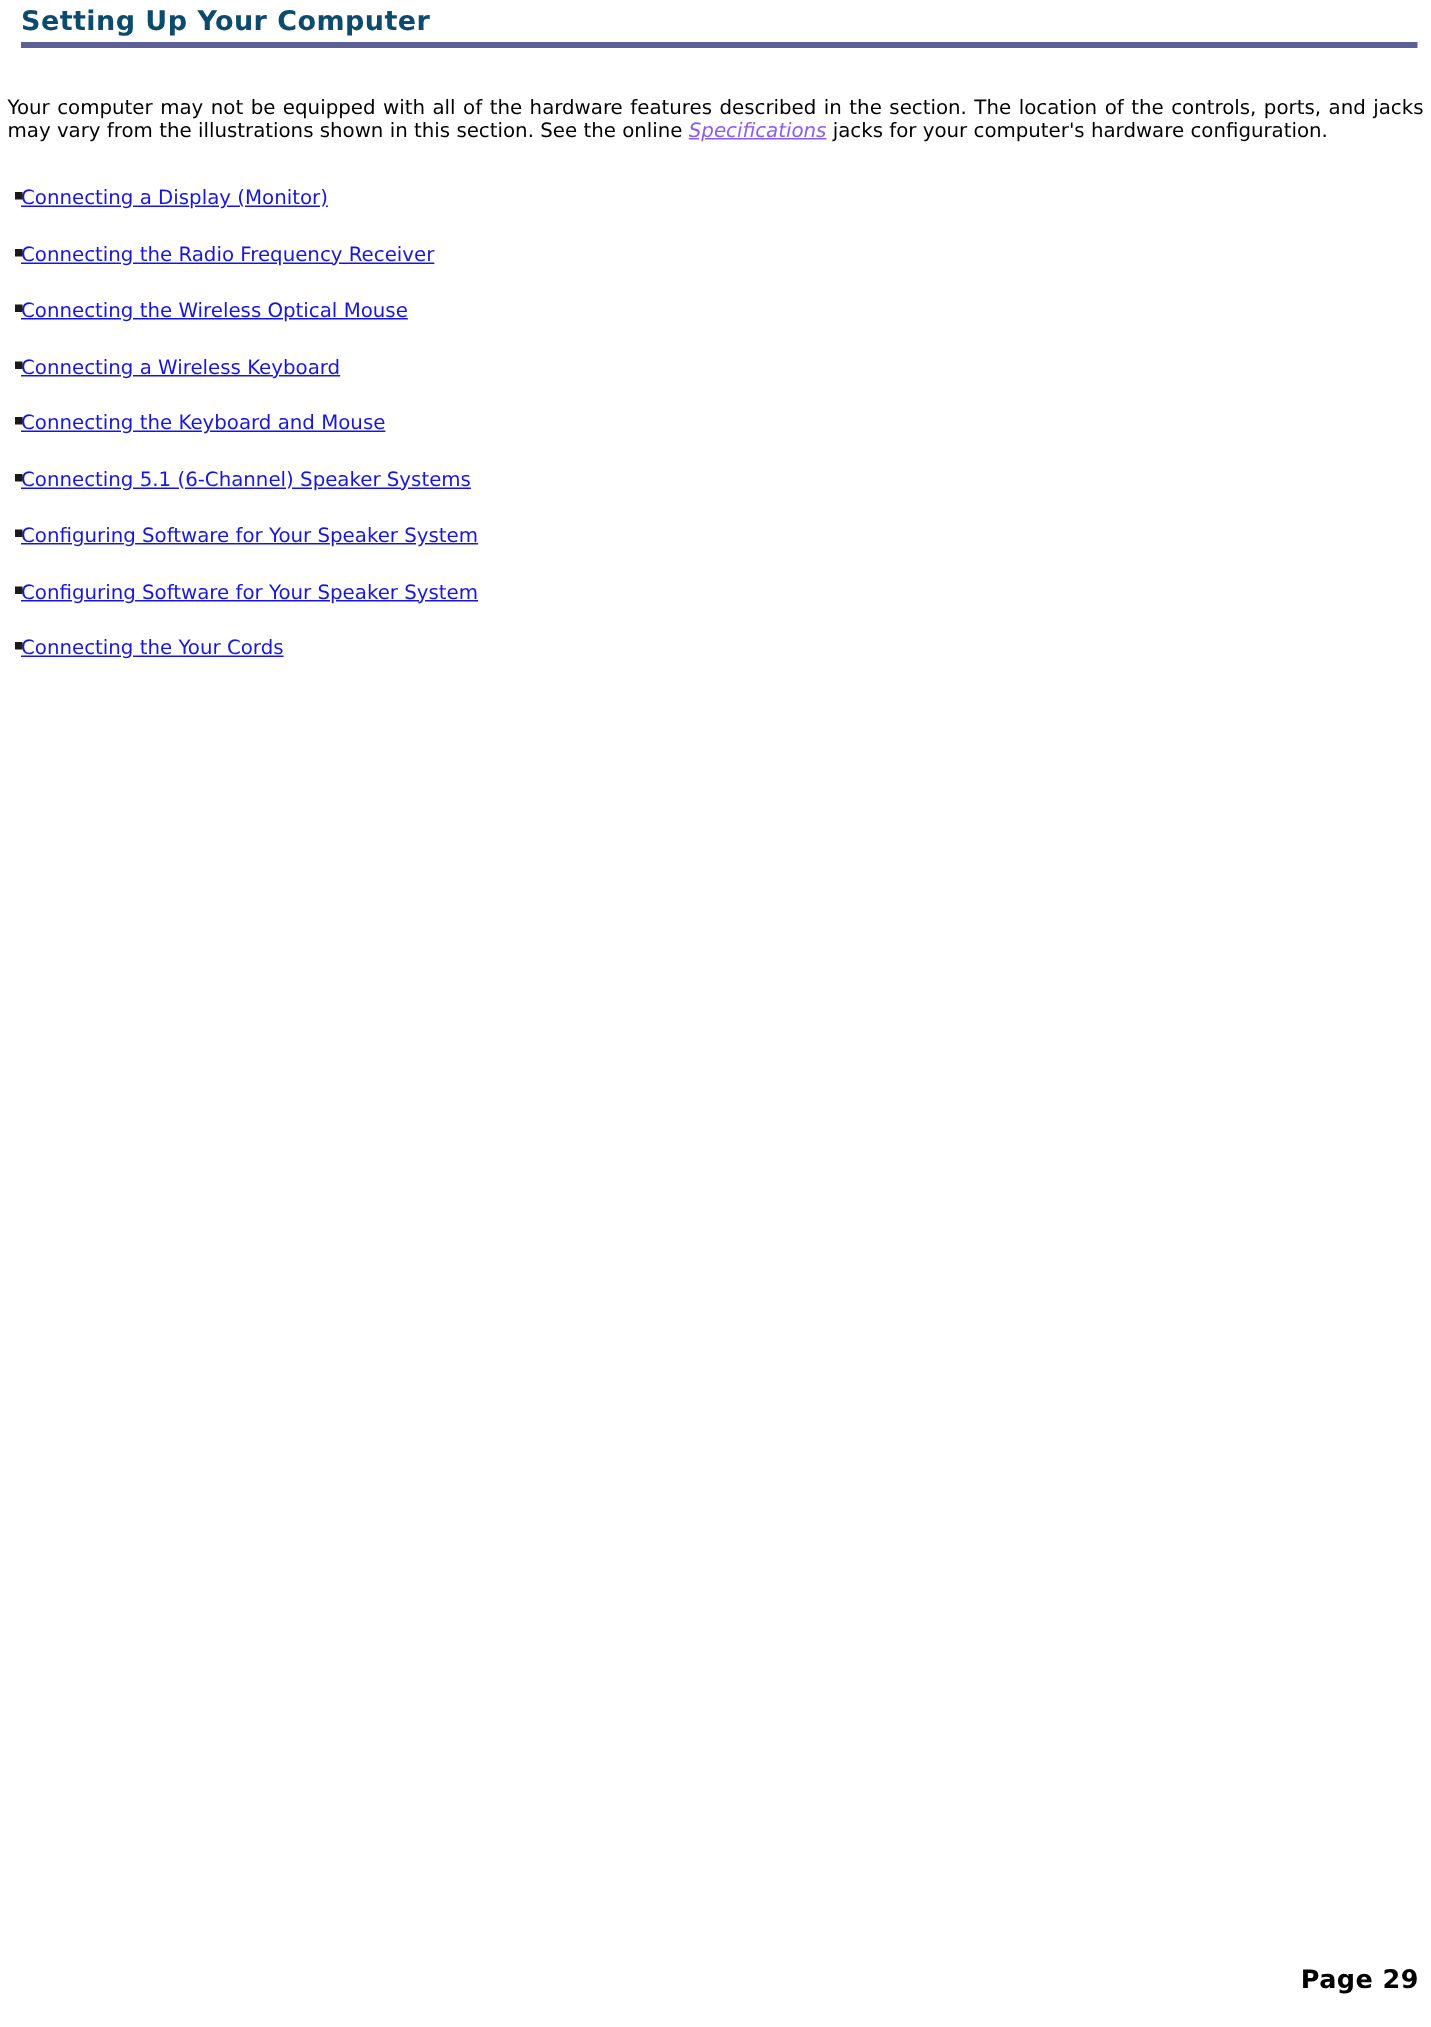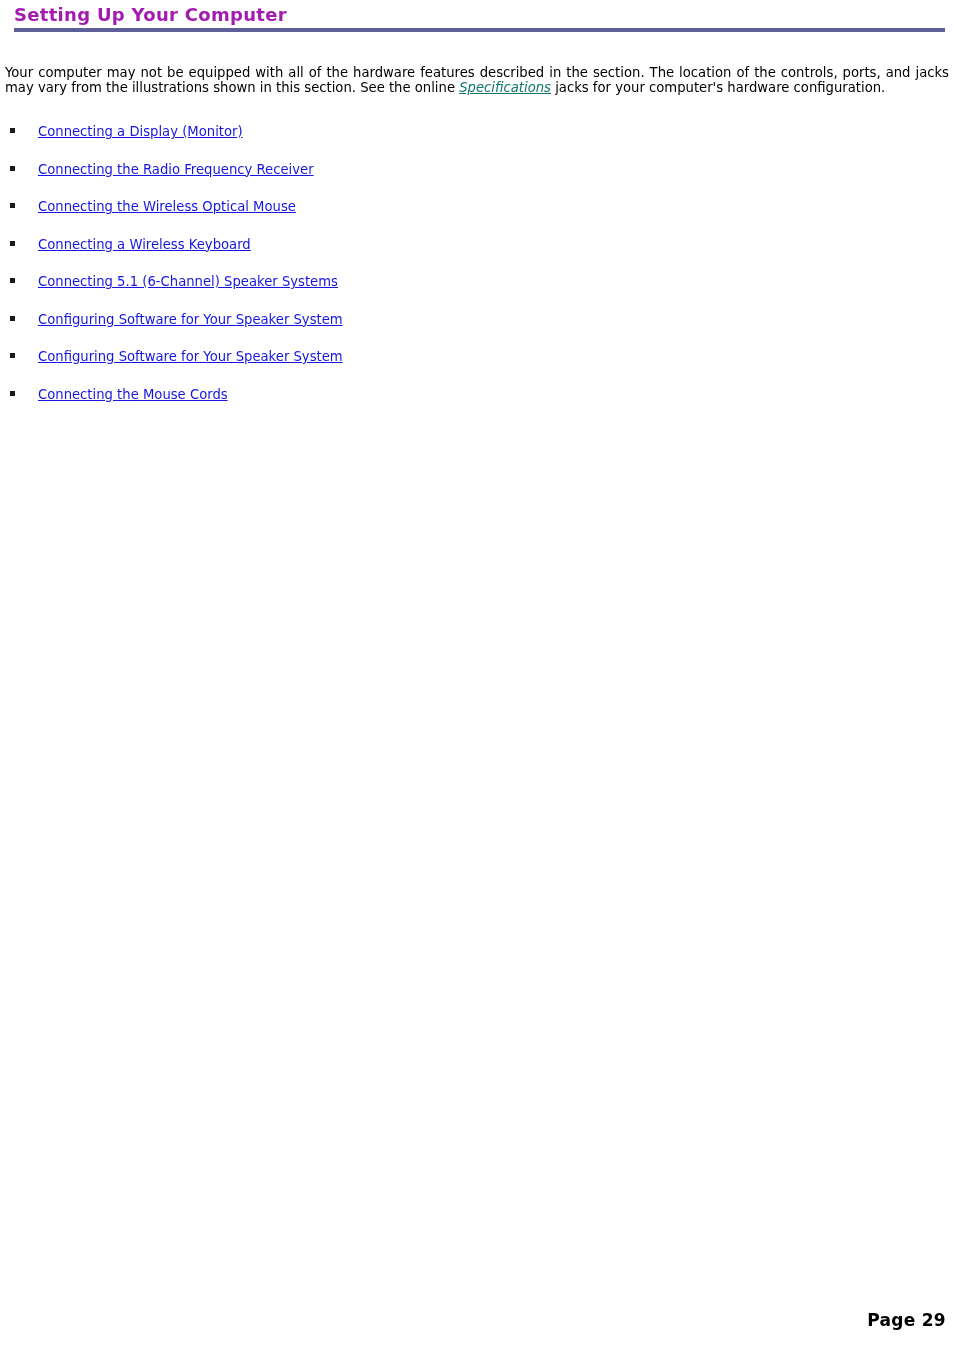--- a/index.html
+++ b/index.html
@@ -27,21 +27,21 @@
   
   .heading-block {
     position: absolute;
     left: 14px;
     top: 4px;
     width: 931px;
   }
   .heading-title {
     font-size: 18px;
     font-weight: bold;
-    color: #a21caf;
+    color: #0c4a6e;
     letter-spacing: 0.3px;
     line-height: 22px;
     margin: 0;
     padding: 0;
     white-space: nowrap;
   }
   .heading-rule {
     margin-top: 2px;
     height: 4px;
     width: 931px;
@@ -54,39 +54,39 @@
     left: 5px;
     top: 52px;
     width: 944px;
     font-size: 13.2px;
     line-height: 15.2px;
     text-align: justify;
     color: #000000;
   }
 
   a.inline-link {
-    color: #0f766e;
+    color: #8b5cf6;
     font-style: italic;
     text-decoration: underline;
   }
 
   
   .toc {
     position: absolute;
     left: 0;
     top: 121px;
     width: 954px;
     list-style: none;
     margin: 0;
     padding: 0;
   }
   .toc-item {
     position: relative;
     height: 37.5px;
-    padding-left: 38px;
+    padding-left: 14px;
     box-sizing: border-box;
   }
   .toc-bullet {
     position: absolute;
     left: 10px;
     top: 7px;
     width: 5px;
     height: 5px;
     background: #1a1a1a;
     display: block;
@@ -139,31 +139,35 @@
     <li class="toc-item">
       <span class="toc-bullet"></span>
       <a class="toc-link" href="#">Connecting the Wireless Optical Mouse</a>
     </li>
     <li class="toc-item">
       <span class="toc-bullet"></span>
       <a class="toc-link" href="#">Connecting a Wireless Keyboard</a>
     </li>
     <li class="toc-item">
       <span class="toc-bullet"></span>
+      <a class="toc-link" href="#">Connecting the Keyboard and Mouse</a>
+    </li>
+    <li class="toc-item">
+      <span class="toc-bullet"></span>
       <a class="toc-link" href="#">Connecting 5.1 (6-Channel) Speaker Systems</a>
     </li>
     <li class="toc-item">
       <span class="toc-bullet"></span>
       <a class="toc-link" href="#">Configuring Software for Your Speaker System</a>
     </li>
     <li class="toc-item">
       <span class="toc-bullet"></span>
       <a class="toc-link" href="#">Configuring Software for Your Speaker System</a>
     </li>
     <li class="toc-item">
       <span class="toc-bullet"></span>
-      <a class="toc-link" href="#">Connecting the Mouse Cords</a>
+      <a class="toc-link" href="#">Connecting the Your Cords</a>
     </li>
   </ul>
 
   <div class="footer">Page 29</div>
 
 </div>
 
 </body></html>

